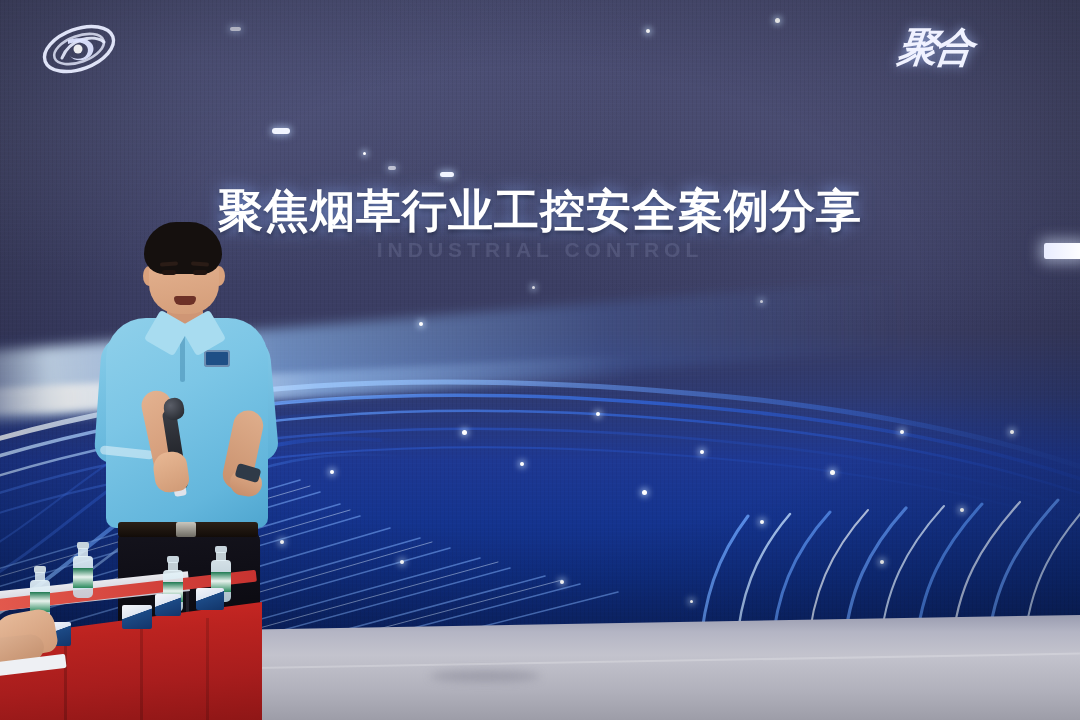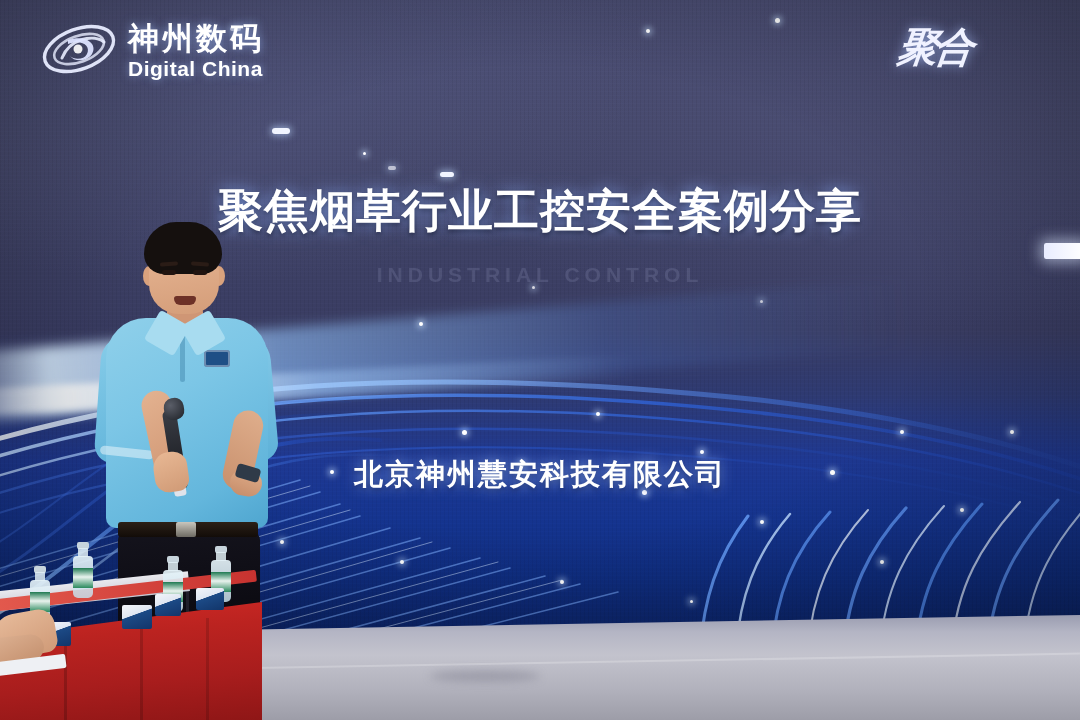--- a/index.html
+++ b/index.html
@@ -84,21 +84,20 @@
     color:#ffffff;
     text-shadow:0 0 16px rgba(140,175,255,.75), 0 2px 5px rgba(0,0,10,.65);
     white-space:nowrap;
   }
   .title-ghost {
     position:absolute; left:0; right:0; top:238px;
     text-align:center;
     font-size:21px; font-weight:bold; letter-spacing:5px;
     color:rgba(210,220,255,.13);
     white-space:nowrap;
-    margin-top:25px;
   }
   .slide-date {
     position:absolute; left:0; right:0; top:351px;
     text-align:center;
     font-size:27px; font-weight:bold; letter-spacing:1px;
     color:#f3f6ff;
     text-shadow:0 0 12px rgba(130,170,255,.7), 0 2px 4px rgba(0,0,20,.6);
     white-space:nowrap;
   }
   .slide-company {
@@ -457,33 +456,28 @@
   <div class="brand">
     <svg class="brand-mark" viewBox="0 0 78 62">
       <g fill="none" stroke="#e8ecff" stroke-linecap="round">
         <ellipse cx="39" cy="31" rx="36" ry="20" transform="rotate(-20 39 31)" stroke-width="3.4" opacity=".95"></ellipse>
         <ellipse cx="39" cy="31" rx="26" ry="13" transform="rotate(-20 39 31)" stroke-width="2.6" opacity=".8"></ellipse>
         <path d="M22,40 C30,20 54,16 64,24" stroke-width="3" opacity=".9"></path>
       </g>
       <path d="M28,22 C46,16 58,26 52,36 C47,44 34,44 30,38 C34,42 44,42 47,36 C51,28 42,21 28,26 Z" fill="#dde3ff" opacity=".95"></path>
       <circle cx="38" cy="31" r="4.5" fill="#ffffff" opacity=".9"></circle>
     </svg>
-    <div class="brand-text">
-      <div class="brand-cn">神州数码</div>
-      <div class="brand-en">Digital China</div>
-    </div>
   </div>
 
   <div class="slogan">
     <div class="slogan-cal">聚合</div>
   </div>
 
   <div class="slide-title">聚焦烟草行业工控安全案例分享</div>
   <div class="title-ghost">INDUSTRIAL CONTROL</div>
-  <div class="slide-company">北京神州慧安科技有限公司</div>
 
   <div class="light-strip"></div>
 
   <div class="floor">
     <div class="floor-seam"></div>
     <div class="floor-scuff"></div>
   </div>
 
   <div class="speaker">
     <div class="sp-pants"></div>

